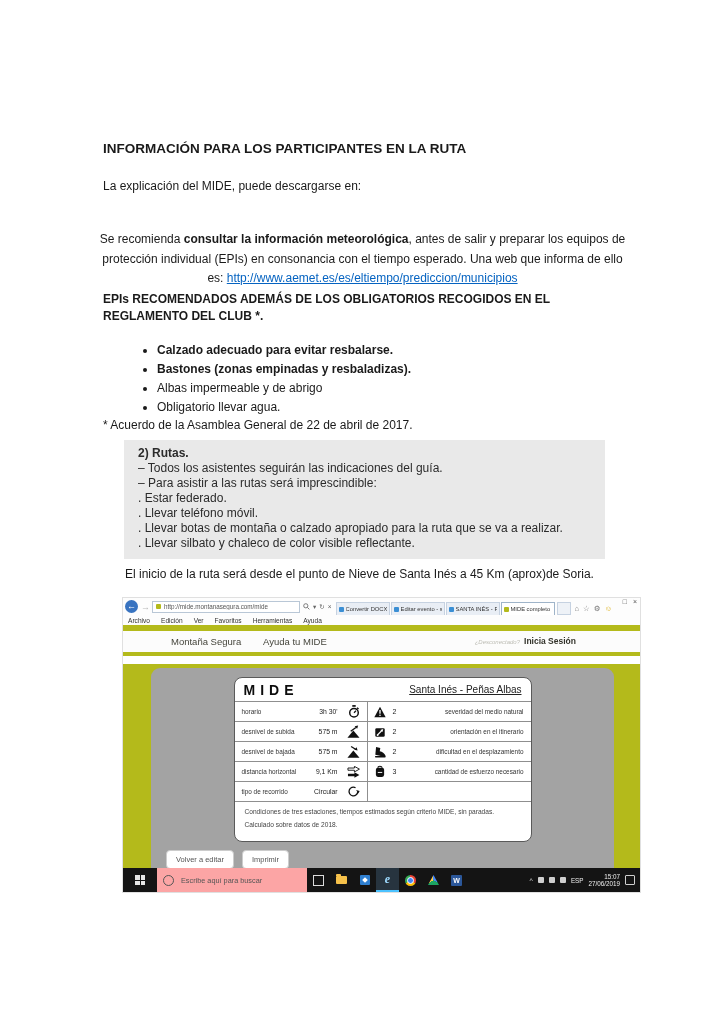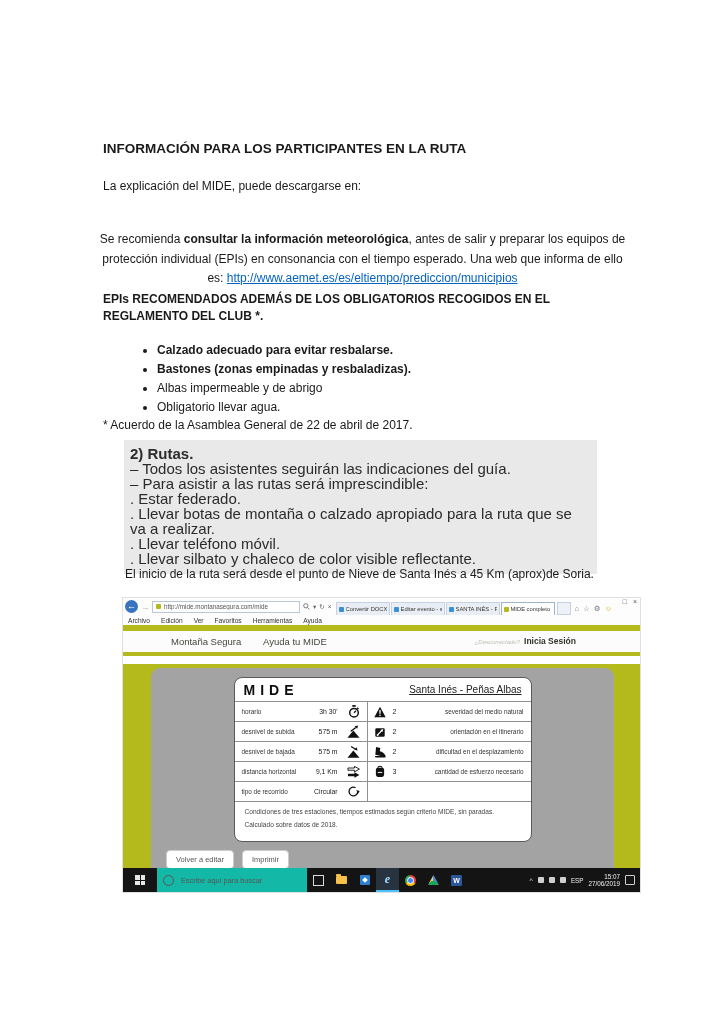--- a/index.html
+++ b/index.html
@@ -19,22 +19,22 @@
   .p{margin:0;font-size:12px;line-height:16px;}
   .p1{position:absolute;left:103px;top:178px;}
   .lnk{color:#0563c1;text-decoration:underline;}
   .p2{position:absolute;left:103px;top:206px;font-size:12px;}
   .meteo{position:absolute;left:94px;top:230px;width:537px;text-align:center;line-height:19.5px;}
   .epis{position:absolute;left:103px;top:291px;width:527px;font-weight:bold;line-height:17px;}
   .bullets{position:absolute;left:127px;top:336px;margin:7px;padding-left:23px;}
   .bullets li{font-size:12px;margin:0 0 5px 0;}
   .bullets li.bold{font-weight:bold;}
   .astnote{position:absolute;left:103px;top:417px;}
-  .graybox{position:absolute;left:124px;top:440px;width:457px;background:#e9e9e9;padding:6px 10px 8px 6px;
-           font-size:15px;line-height:15px;color:#2b2b2b;}
+  .graybox{position:absolute;left:124px;top:440px;width:457px;background:#e9e9e9;padding:6px 10px 8px 14px;
+           font-size:12px;line-height:15px;color:#2b2b2b;}
   .gb-title{font-weight:bold;}
   .startnote{position:absolute;left:125px;top:566px;}
 
   
   .shot{position:absolute;left:122px;top:597px;width:519px;height:296px;background:#fff;
         border:1px solid #e0e0e0;box-sizing:border-box;font-family:"Liberation Sans",sans-serif;}
   .chrome{position:absolute;left:0;top:0;right:0;height:17px;display:flex;align-items:center;background:#fdfdfd;}
   .winbtns{position:absolute;top:0;right:3px;font-size:7px;color:#555;display:flex;gap:6px;z-index:3;}
   .backbtn{width:13px;height:13px;border-radius:50%;background:#3873c0;color:#fff;font-size:9px;
            line-height:13px;text-align:center;margin-left:2px;flex:0 0 auto;}
@@ -84,21 +84,21 @@
   .mnotes div{margin-bottom:6px;}
   .mbtns{margin:8px 0 0 15px;display:flex;gap:8px;}
   .mbtn{height:17px;padding:0 9px;background:#fff;border:1px solid #ccc;border-radius:4px;
         font-size:7.5px;color:#555;display:flex;align-items:center;}
 
   
   .taskbar{position:absolute;left:0;right:0;bottom:0;height:24px;background:#141414;display:flex;align-items:center;}
   .start{width:34px;height:24px;display:flex;align-items:center;justify-content:center;}
   .wingrid{display:grid;grid-template-columns:4.5px 4.5px;grid-gap:1px;}
   .wingrid span{width:4.5px;height:4.5px;background:#e6e6e6;}
-  .tsearch{width:150px;height:24px;background:#14b8a6;display:flex;align-items:center;gap:5px;
+  .tsearch{width:150px;height:24px;background:#fca5a5;display:flex;align-items:center;gap:5px;
            padding:0 6px;box-sizing:border-box;}
   .cortana{width:9px;height:9px;border:1.5px solid #555;border-radius:50%;flex:0 0 auto;}
   .tsearch input{border:none;background:transparent;outline:none;font-size:7.3px;color:#333;width:110px;
                  font-family:"Liberation Sans",sans-serif;}
   .tsearch input::placeholder{color:#555;}
   .tb-ico{width:23px;height:24px;display:flex;align-items:center;justify-content:center;position:relative;}
   .tv{width:9px;height:9px;border:1px solid #dcdcdc;}
   .folder{width:11px;height:8px;background:#f6c14a;border-radius:1px;position:relative;}
   .folder:before{content:"";position:absolute;left:0;top:-2px;width:5px;height:2px;background:#f6c14a;border-radius:1px 1px 0 0;}
   .photos{width:10px;height:10px;background:#2f7fd0;border-radius:1px;display:flex;align-items:center;justify-content:center;}
@@ -139,22 +139,22 @@
     <li>Obligatorio llevar agua.</li>
   </ul>
 
   <p class="p astnote">* Acuerdo de la Asamblea General de 22 de abril de 2017.</p>
 
   <div class="graybox">
     <div class="gb-title">2) Rutas.</div>
     <div>– Todos los asistentes seguirán las indicaciones del guía.</div>
     <div>– Para asistir a las rutas será imprescindible:</div>
     <div>. Estar federado.</div>
+    <div>. Llevar teléfono móvil.</div>
     <div>. Llevar botas de montaña o calzado apropiado para la ruta que se va a realizar.</div>
-    <div>. Llevar teléfono móvil.</div>
     <div>. Llevar silbato y chaleco de color visible reflectante.</div>
   </div>
 
   <p class="p startnote">El inicio de la ruta será desde el punto de Nieve de Santa Inés a 45 Km (aprox)de Soria.</p>
 
   <div class="shot">
 
     <div class="winbtns">
       <span>□</span>
       <span>×</span>

